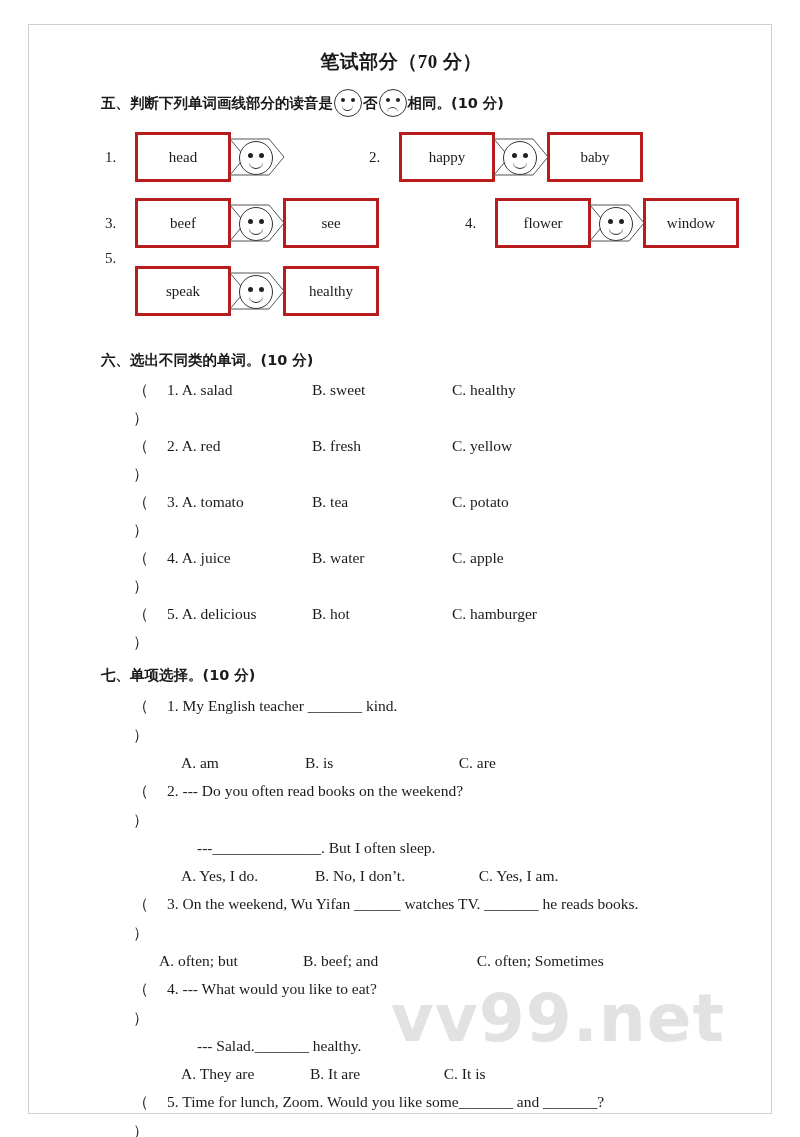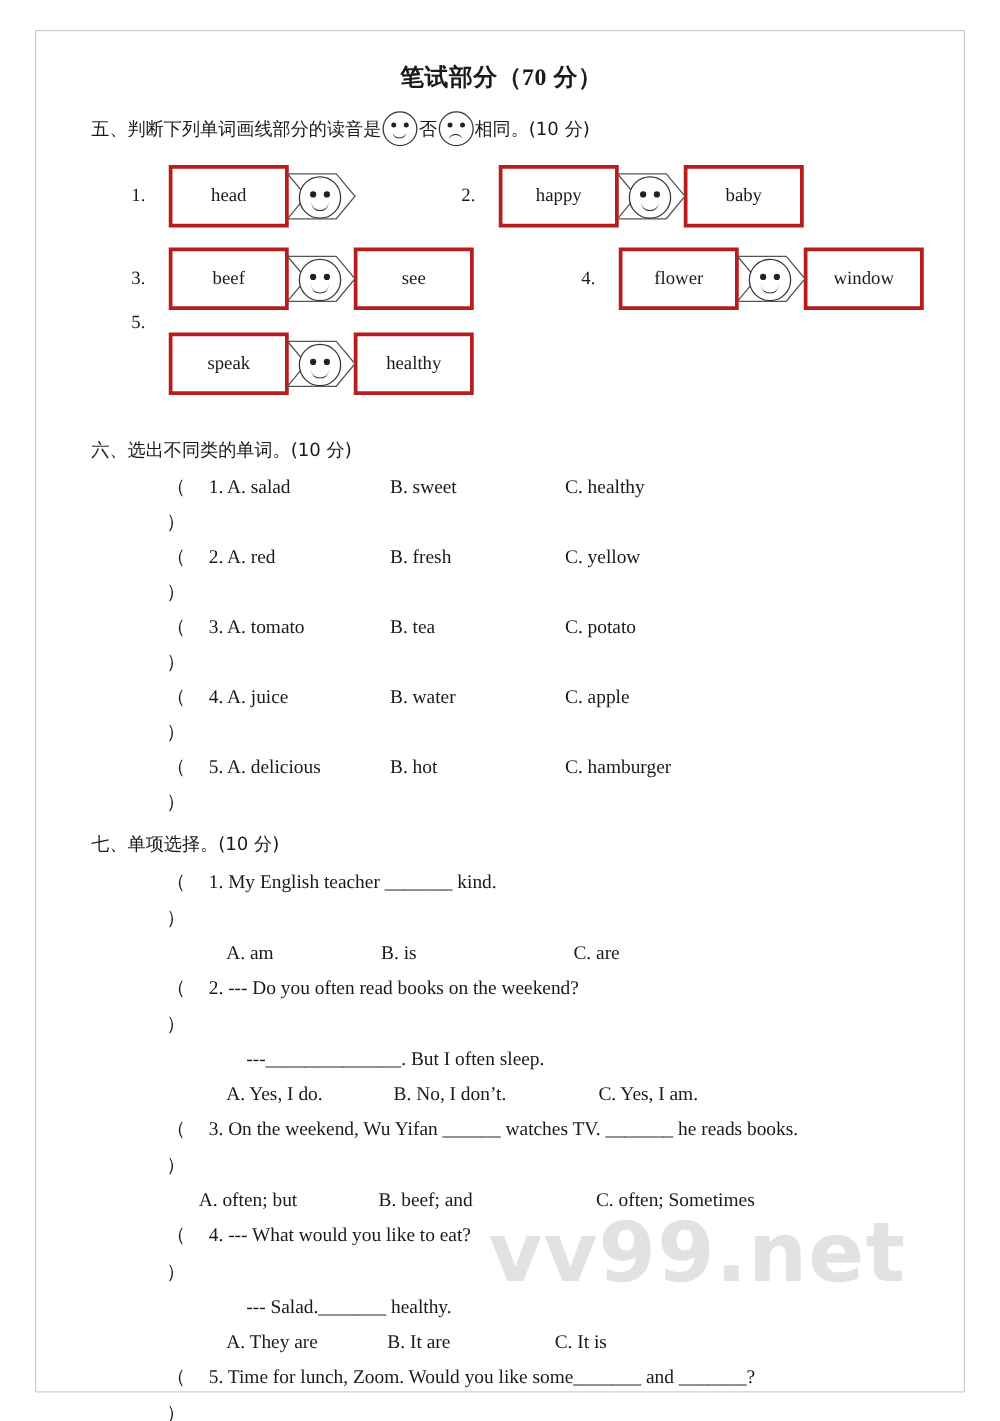--- a/index.html
+++ b/index.html
@@ -32,23 +32,23 @@
     height: 1090px;
   }
   .title {
     text-align: center;
     font-weight: bold;
     font-size: 19px;
     margin-top: 24px;
     letter-spacing: 0.5px;
   }
   .section-head {
-    font-weight: normal;
+    font-weight: bold;
     font-size: 15.5px;
-    margin: 14px 0 0 44px;
+    margin: 14px 0 0 72px;
   }
   .section-head.cn {
     font-family: "DejaVu Sans", "Liberation Sans", sans-serif;
     font-size: 14.5px;
   }
   .hdr5-line {
     display: flex;
     align-items: center;
     gap: 0px;
     white-space: nowrap;
@@ -185,21 +185,21 @@
     line-height: 29px;
   }
   .indent-row {
     margin-left: 168px;
     font-size: 15.5px;
     line-height: 28px;
   }
   .watermark {
     position: absolute;
     right: 48px;
-    bottom: 74px;
+    bottom: 58px;
     font-family: "DejaVu Sans", "Liberation Sans", sans-serif;
     font-size: 66px;
     font-weight: bold;
     color: #e2e2e2;
     letter-spacing: 1px;
     user-select: none;
   }
 </style>
 </head>
 <body>

